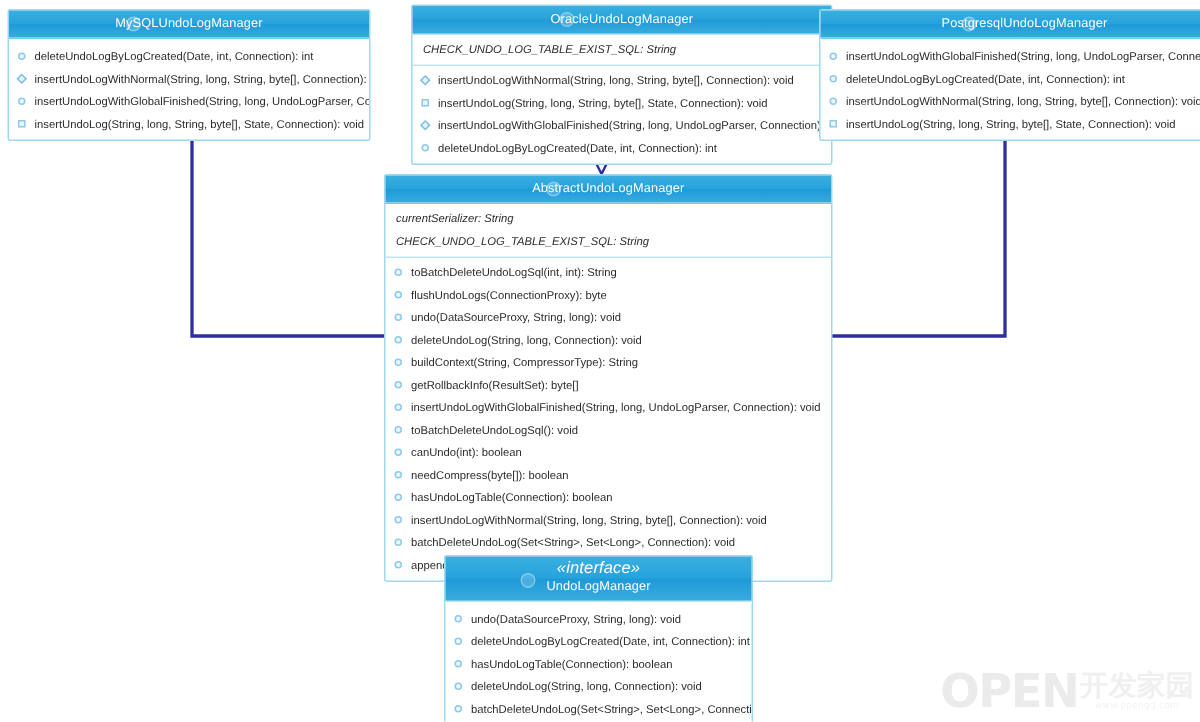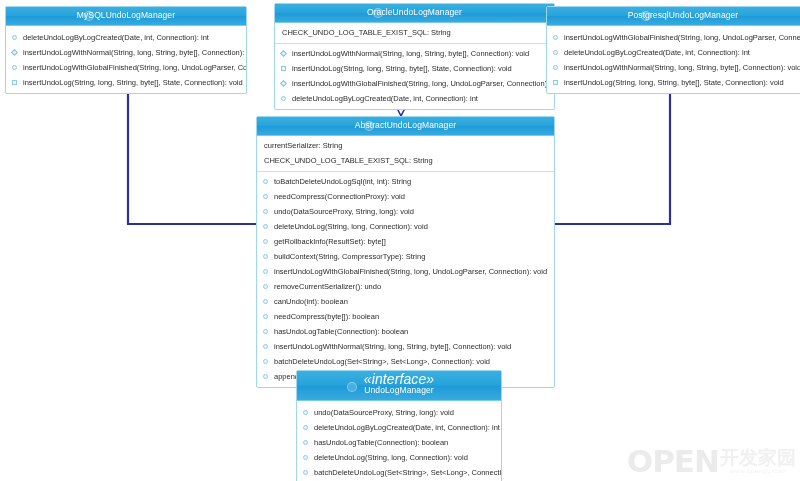--- a/index.html
+++ b/index.html
@@ -60,21 +60,21 @@
     background: rgba(255,255,255,0.18);
     border: 1px solid rgba(255,255,255,0.30);
     box-sizing: border-box;
   }
   .uml-header.iface .hdr-icon {
     margin-left: -52px;
     margin-top: -4px;
   }
   .stereotype {
     display: block;
-    font-size: 14px;
+    font-size: 11px;
     line-height: 11px;
     font-style: italic;
   }
   .iface-name {
     display: block;
     font-size: 8.5px;
     line-height: 11px;
   }
 
   
@@ -94,20 +94,21 @@
     font-size: 7.5px;
     line-height: 10px;
     color: #2b2b2b;
     padding: 2.5px 4px 2.5px 17px;
     white-space: nowrap;
     overflow: hidden;
     text-overflow: clip;
   }
   .attr-row {
     padding-left: 7px;
+    font-style: italic;
   }
 
   
   .mico {
     position: absolute;
     left: 6px;
     top: 50%;
     width: 5px; height: 5px;
     margin-top: -2.5px;
     box-sizing: border-box;
@@ -290,45 +291,45 @@
       <span>CHECK_UNDO_LOG_TABLE_EXIST_SQL: String</span>
     </div>
   </div>
   <div class="uml-section">
     <div class="meth-row">
       <span class="mico circle"></span>
       <span>toBatchDeleteUndoLogSql(int, int): String</span>
     </div>
     <div class="meth-row">
       <span class="mico circle"></span>
-      <span>needCompress(ConnectionProxy): void</span>
+      <span>flushUndoLogs(ConnectionProxy): byte</span>
     </div>
     <div class="meth-row">
       <span class="mico circle"></span>
       <span>undo(DataSourceProxy, String, long): void</span>
     </div>
     <div class="meth-row">
       <span class="mico circle"></span>
       <span>deleteUndoLog(String, long, Connection): void</span>
     </div>
     <div class="meth-row">
       <span class="mico circle"></span>
+      <span>buildContext(String, CompressorType): String</span>
+    </div>
+    <div class="meth-row">
+      <span class="mico circle"></span>
       <span>getRollbackInfo(ResultSet): byte[]</span>
     </div>
     <div class="meth-row">
       <span class="mico circle"></span>
-      <span>buildContext(String, CompressorType): String</span>
-    </div>
-    <div class="meth-row">
-      <span class="mico circle"></span>
       <span>insertUndoLogWithGlobalFinished(String, long, UndoLogParser, Connection): void</span>
     </div>
     <div class="meth-row">
       <span class="mico circle"></span>
-      <span>removeCurrentSerializer(): undo</span>
+      <span>toBatchDeleteUndoLogSql(): void</span>
     </div>
     <div class="meth-row">
       <span class="mico circle"></span>
       <span>canUndo(int): boolean</span>
     </div>
     <div class="meth-row">
       <span class="mico circle"></span>
       <span>needCompress(byte[]): boolean</span>
     </div>
     <div class="meth-row">

